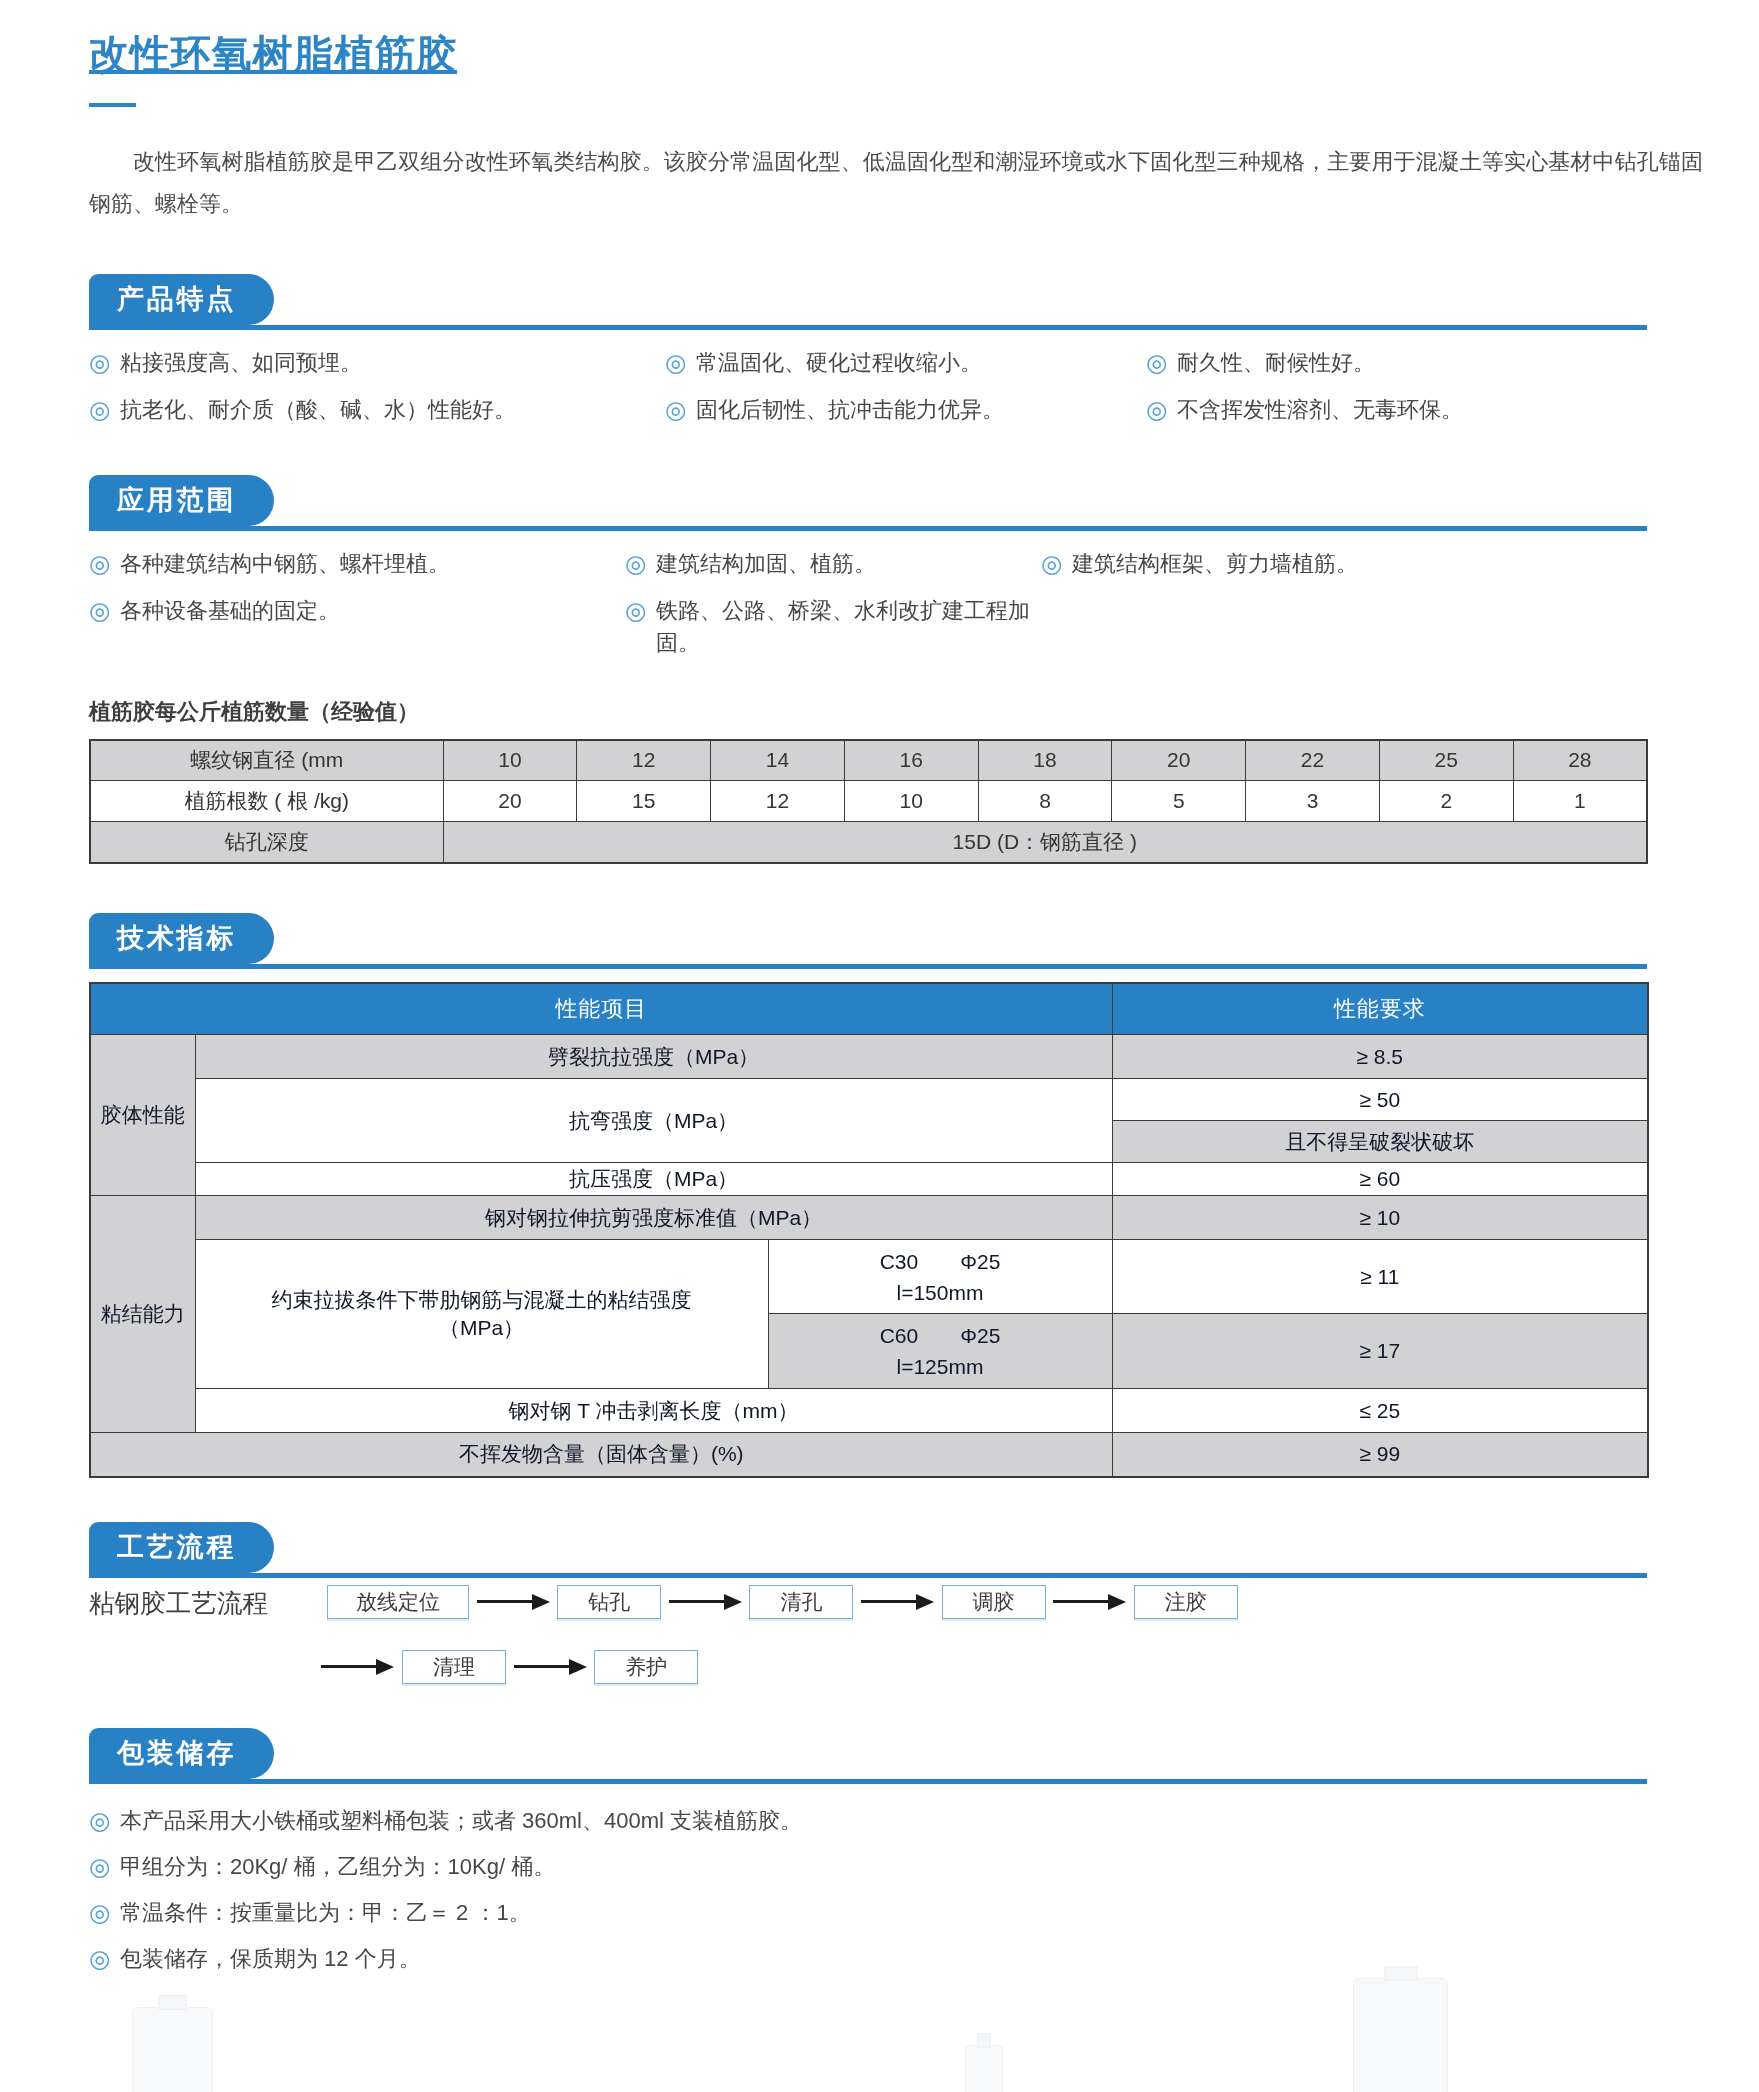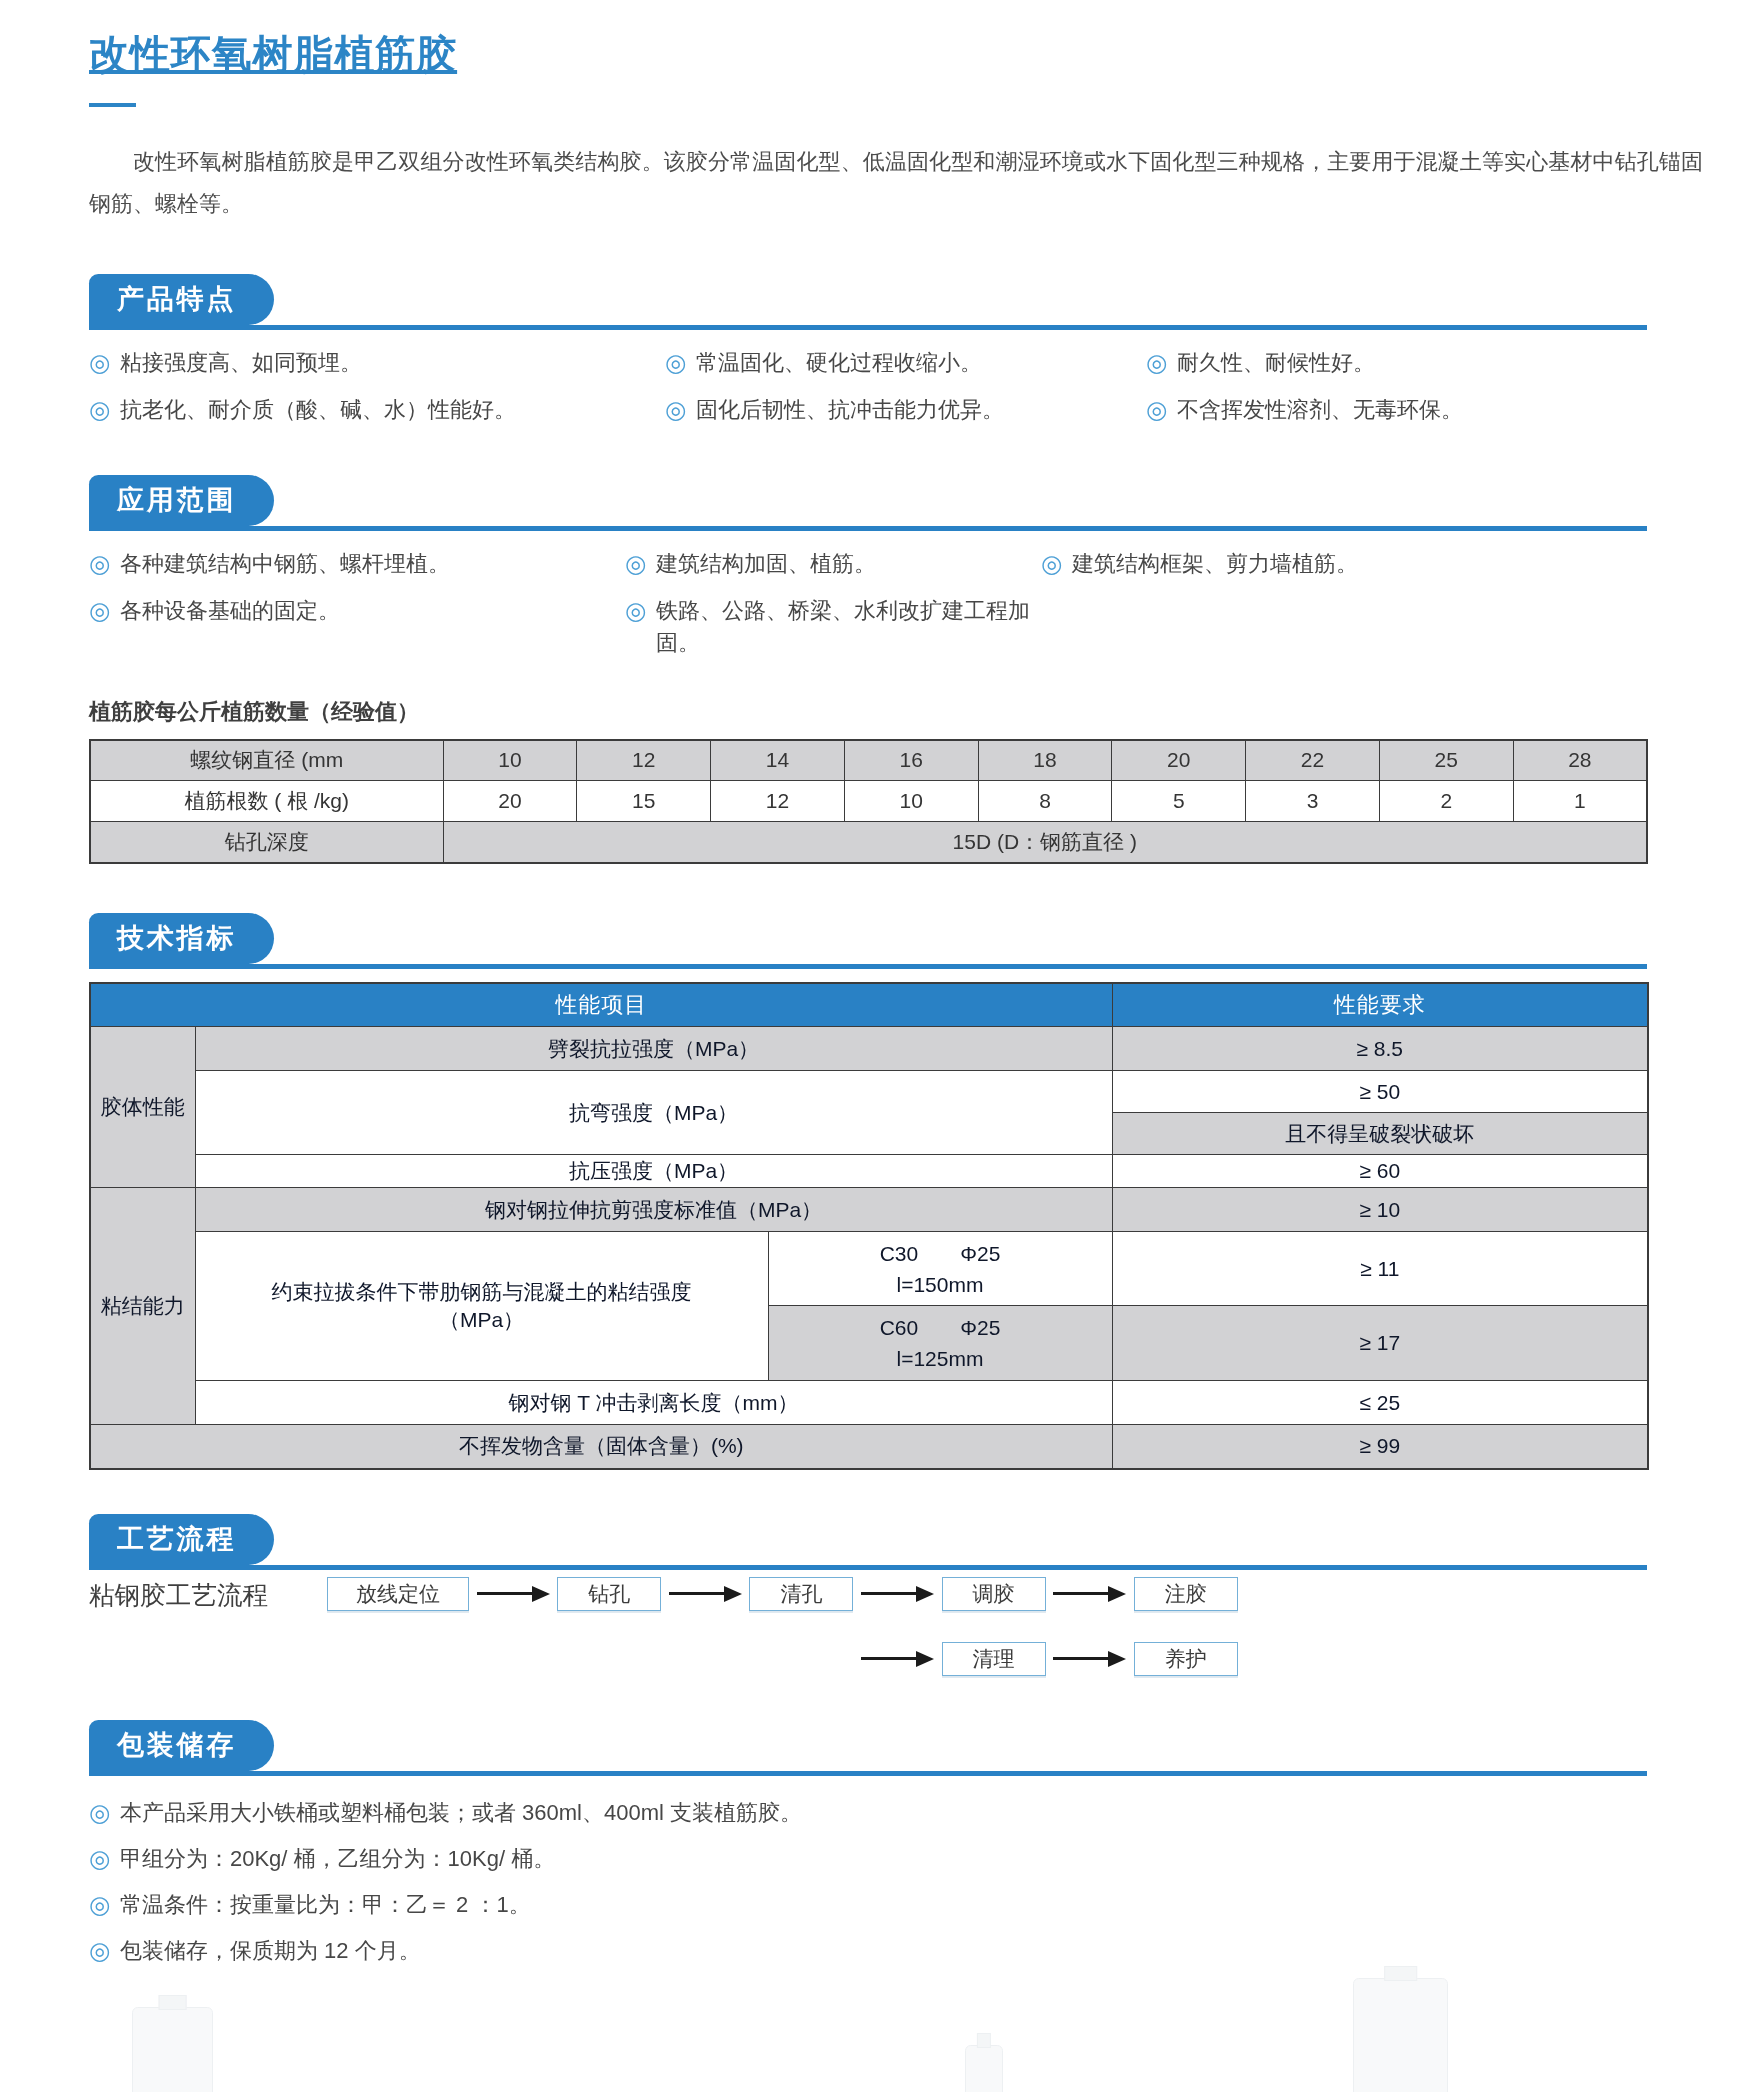--- a/index.html
+++ b/index.html
@@ -47,30 +47,30 @@
   .grey { background:#d2d2d4; }
   .white { background:#ffffff; }
 
   
   .std-note { margin-top:24.6px; width:1559px; text-align:center; font-size:21px; color:#3f3f3f; }
   .spec { width:1559px; margin-top:13.2px; border:2.8px solid #3b3b3b; }
   .spec td, .spec th {
     border:1.9px solid #3b3b3b; text-align:center; vertical-align:middle;
     font-size:21px; font-weight:normal; color:#0f172a; padding:1.9px 5.7px;
   }
-  .spec th.blue { background:#2981c5; color:#ffffff; height:44px; font-size:22px; letter-spacing:0.9px; }
+  .spec th.blue { background:#2981c5; color:#ffffff; height:52px; font-size:22px; letter-spacing:0.9px; }
   .spec .cat { background:#d2d2d4; line-height:34px; }
   .sub-gap { display:inline-block; width:42px; }
   .sub-line { line-height:31px; }
 
   
   .process-area { margin-top:7px; display:flex; align-items:flex-start; }
   .process-label { width:238px; font-size:25.6px; color:#3f3f3f; padding-top:1.9px; }
   .flow-col { display:flex; flex-direction:column; }
-  .flow-row { display:flex; align-items:center;justify-content:flex-end; }
+  .flow-row { display:flex; align-items:center; }
   .flow-row2 { margin-top:31px; margin-left:-13.2px; }
   .flow-box {
     border:1.9px solid #74b0d8; background:#ffffff; color:#3c3c3c;
     font-size:21px; line-height:32px; padding:0 28px; min-width:104px; text-align:center;
     box-shadow:0 1.9px 0 rgba(120,160,190,0.25);
   }
   .h-arrow { display:flex; align-items:center; margin:0 7.6px; }
   .h-arrow .line { width:55px; height:2.8px; background:#1b1b1b; }
   .h-arrow .head {
     width:0; height:0; border-left:18px solid #1b1b1b;

